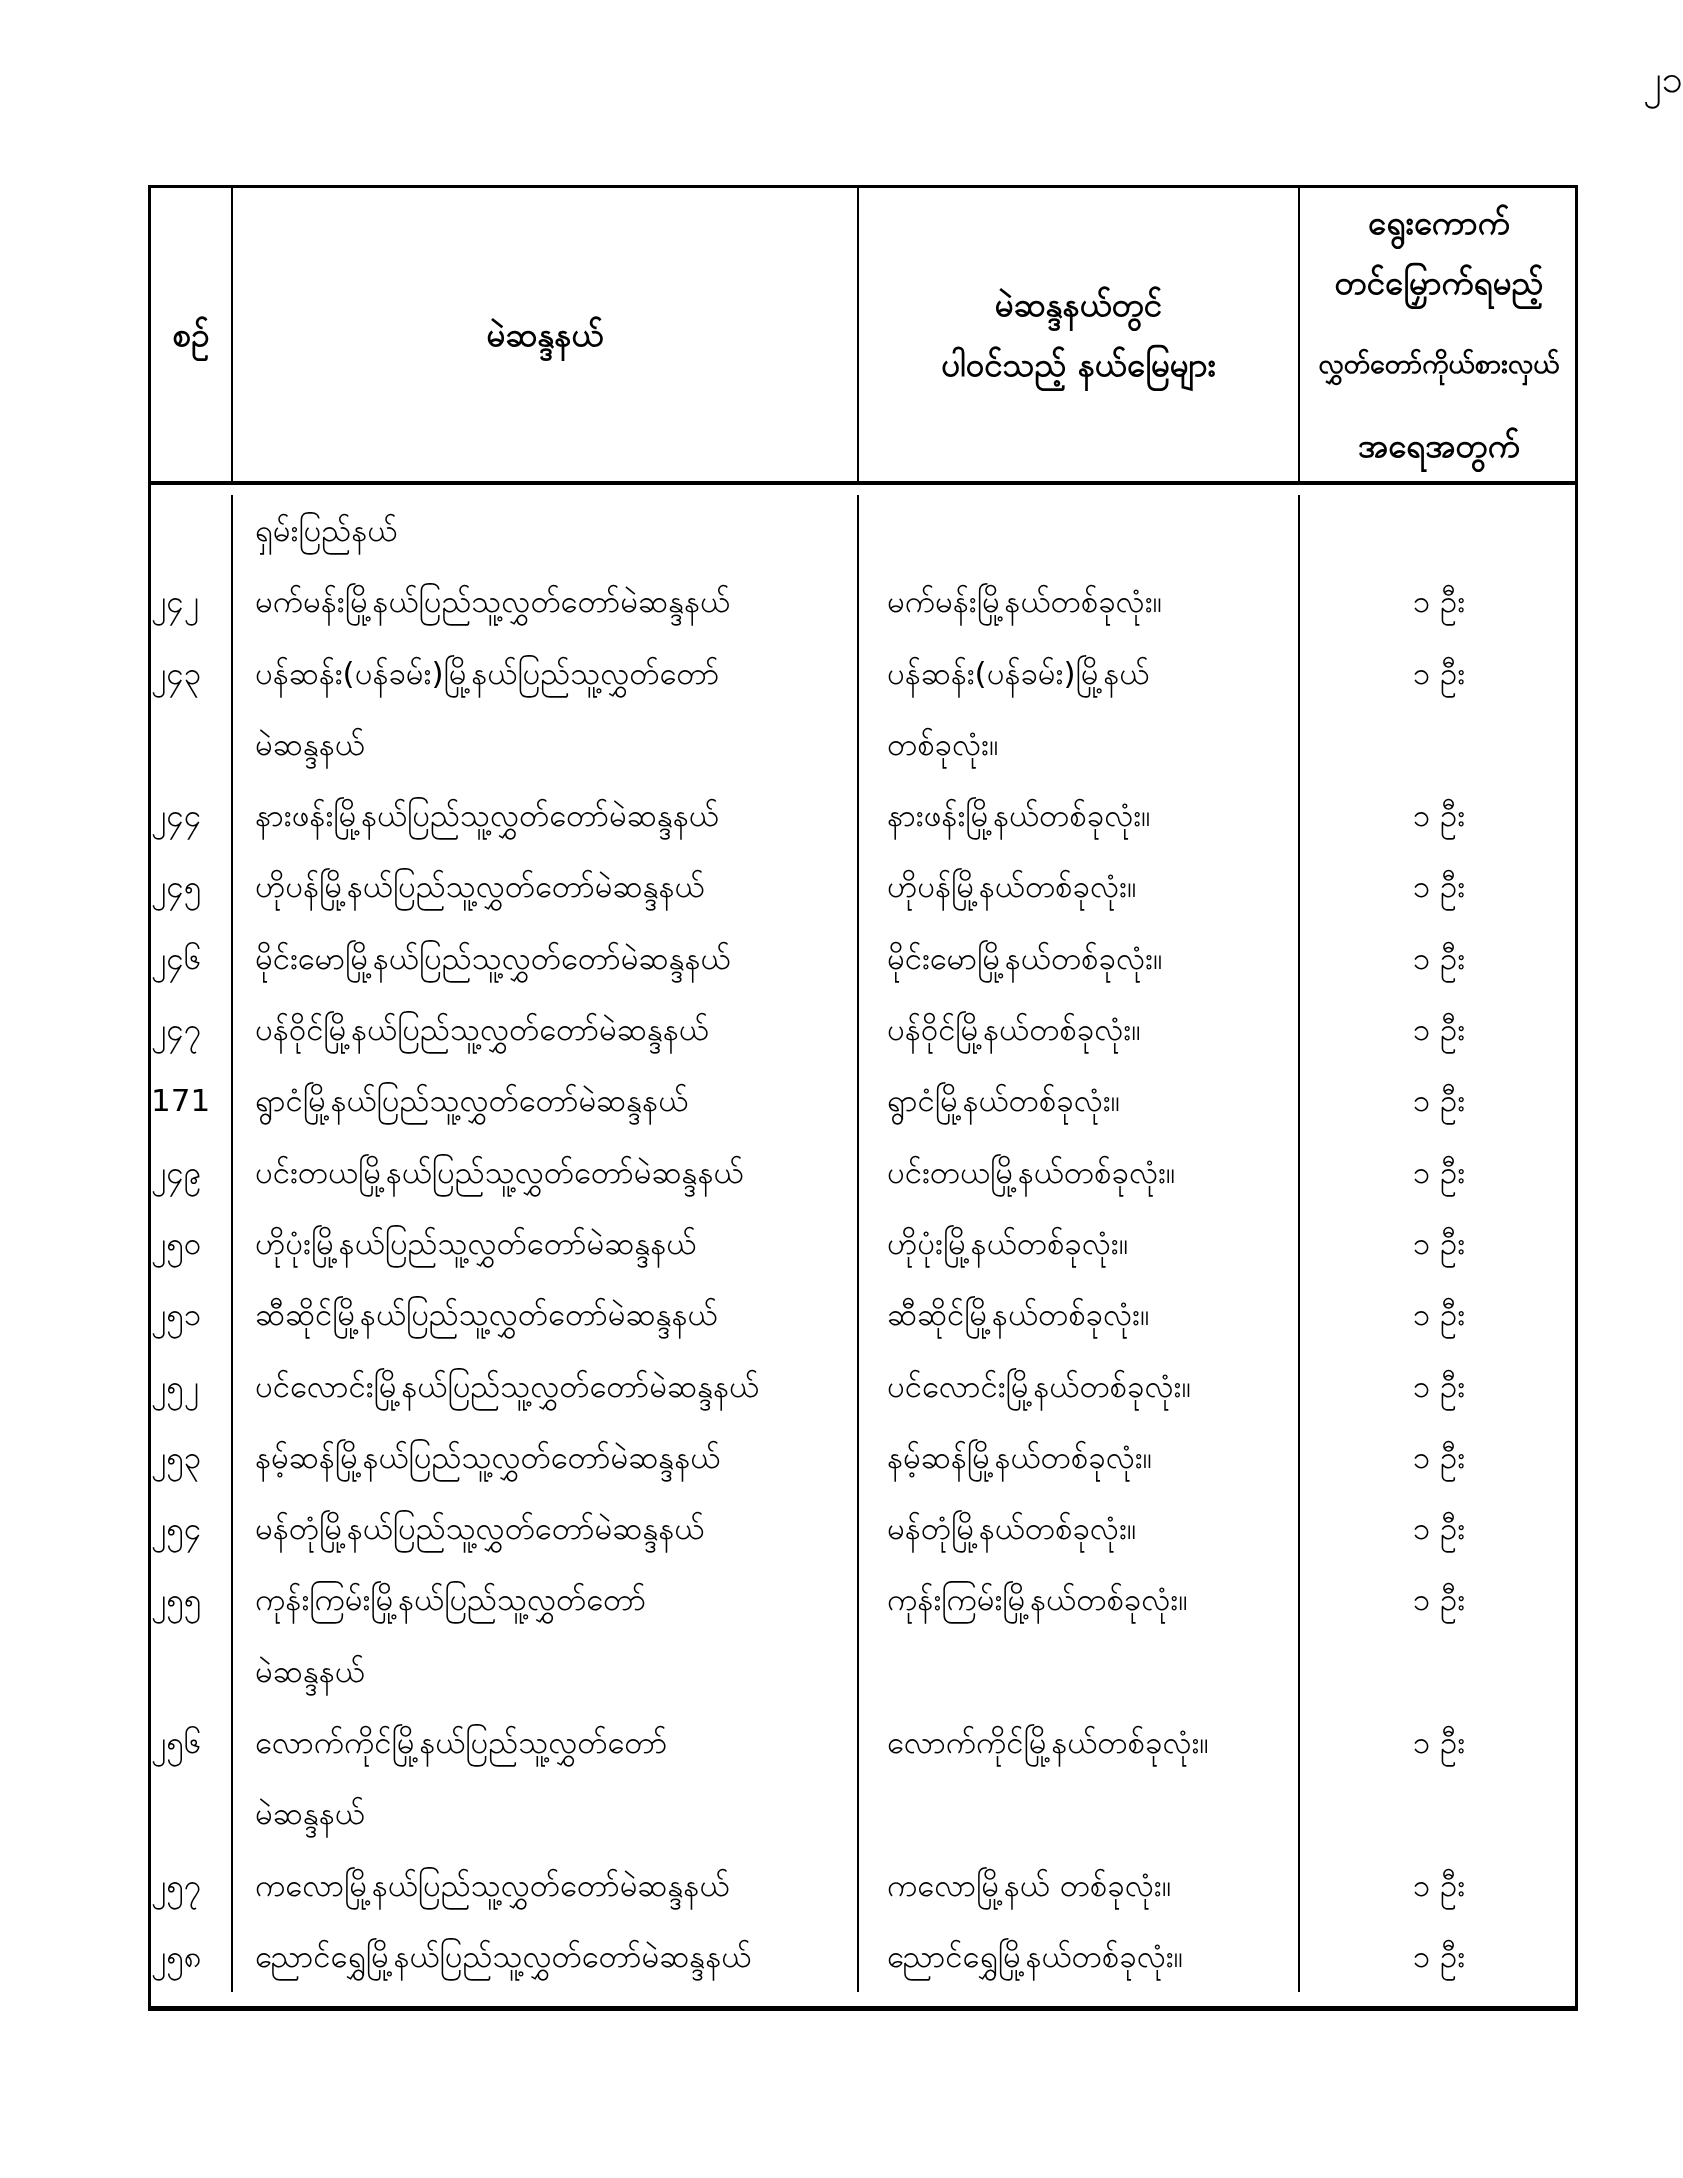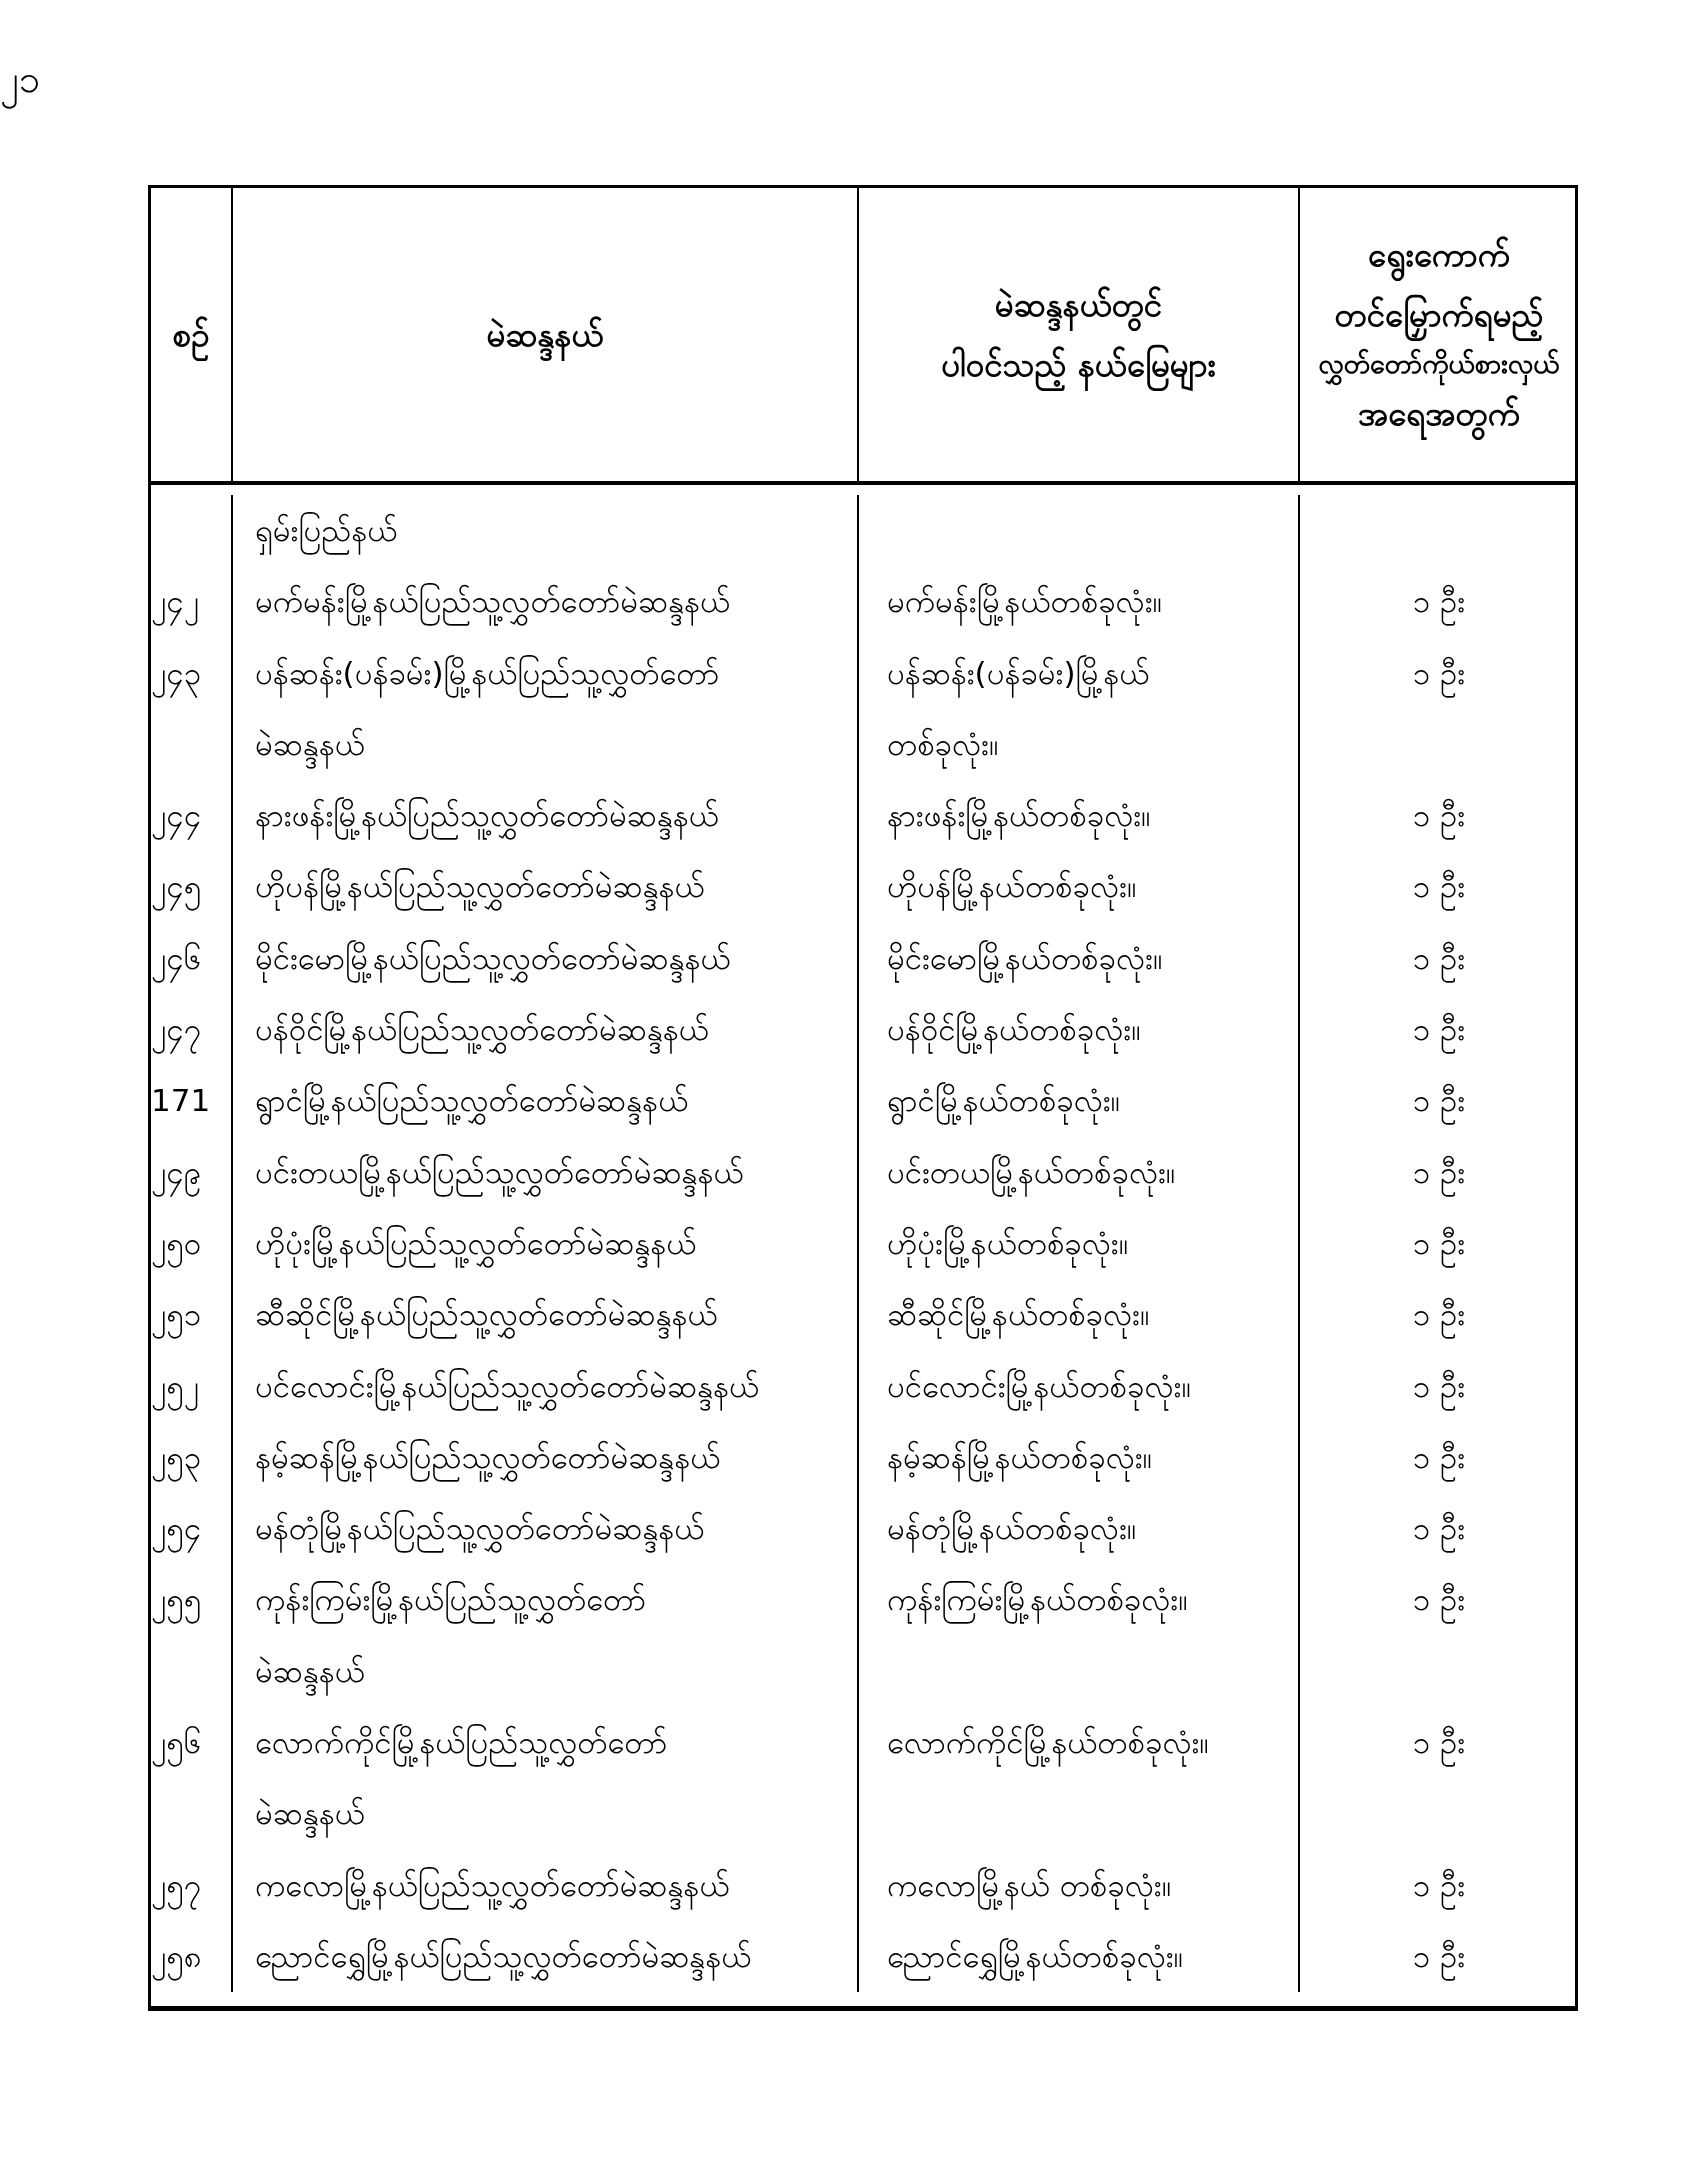--- a/index.html
+++ b/index.html
@@ -6,21 +6,21 @@
   .page{
     position:relative;
     width:1683px;height:2178px;
     background:#ffffff;
     font-family:"DejaVu Sans", sans-serif;
     color:#000000;
   }
   .page-number{
     position:absolute;
     top:57px;left:0;width:100%;
-    text-align:left;
+    text-align:right;
     font-size:38px;
     line-height:1.2;
   }
   .doc-table{
     position:absolute;
     left:148px;top:185px;
     width:1430px;
     border:3px solid #000;
     border-bottom-width:5px;
     box-sizing:border-box;
@@ -35,20 +35,21 @@
   }
   .th{
     display:flex;flex-direction:column;
     align-items:center;justify-content:center;
     text-align:center;
     font-weight:bold;
     font-size:33px;
     line-height:1.8;
     box-sizing:border-box;
     white-space:pre-line;
+    gap:32px;
   }
   .th.b1,.th.b2,.th.b3{border-right:2px solid #000;}
   .th .small{font-size:27px;line-height:1.5;text-align:right;}
   .tbody{
     display:grid;
     grid-template-columns:82px 626px 441px 278px;
     grid-auto-rows:auto;
     padding-top:10px;
     padding-bottom:14px;
   }

